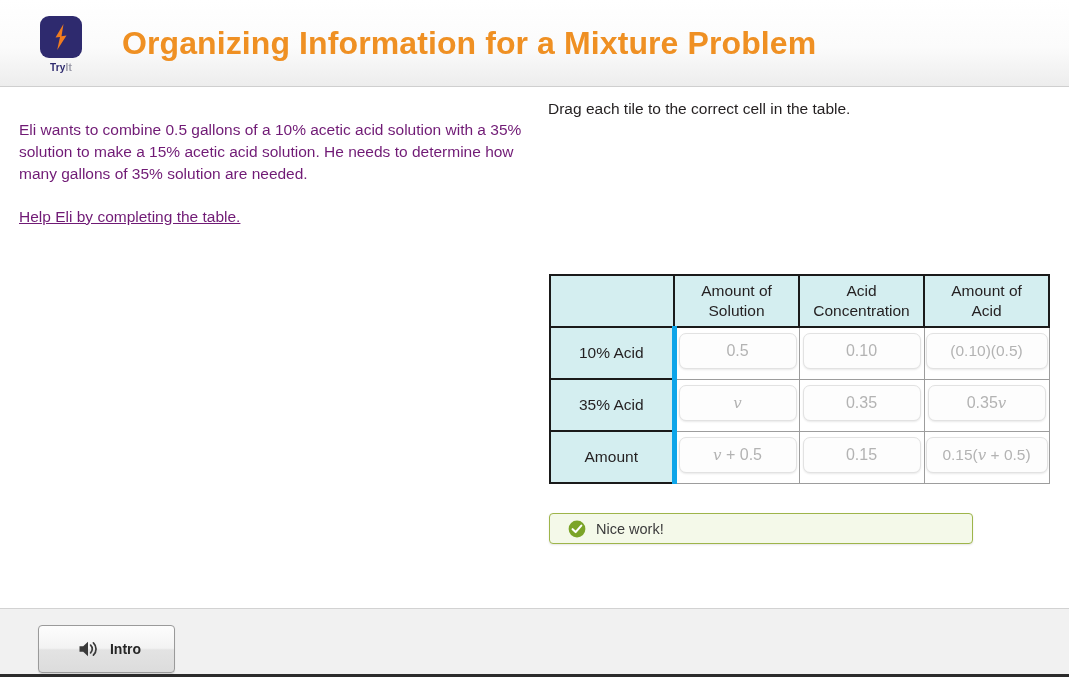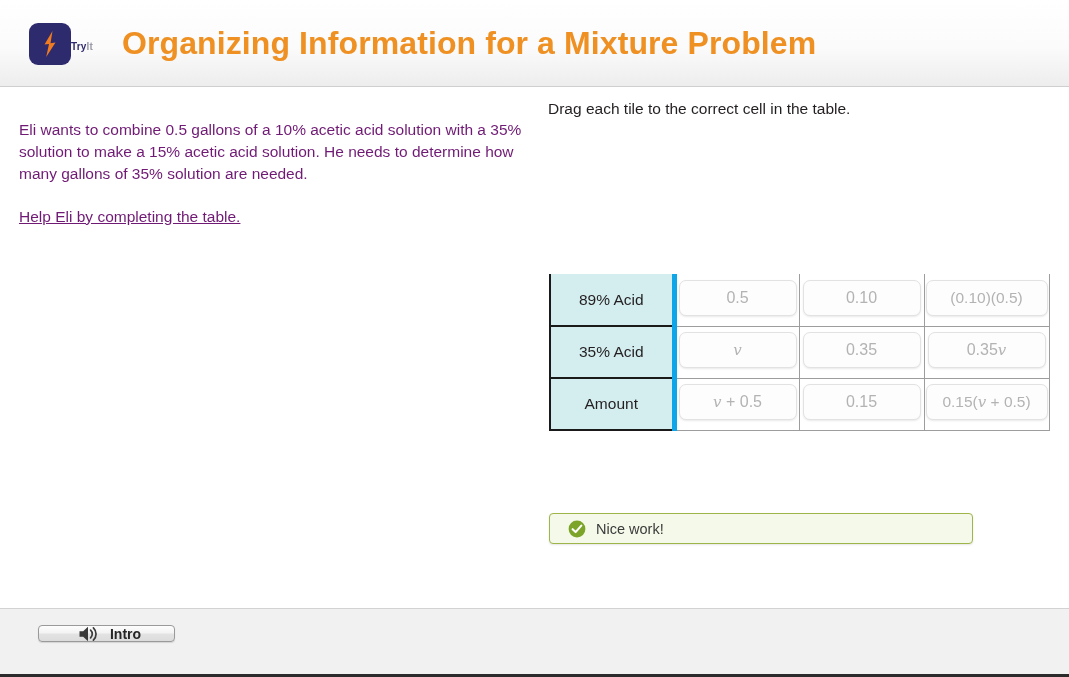--- a/index.html
+++ b/index.html
@@ -20,21 +20,21 @@
   
   .header {
     position: absolute; left: 0; top: 0;
     width: 1069px; height: 87px;
     background: linear-gradient(to bottom, #ffffff 0%, #fbfbfb 55%, #ededed 100%);
     border-bottom: 1px solid #cfcfcf;
     display: flex; align-items: center;
   }
   .logo-block {
     width: 122px; height: 87px;
-    display: flex; flex-direction: row;
+    display: flex; flex-direction: column;
     align-items: center; justify-content: center;
     padding-top: 2px;
   }
   .logo-tile {
     width: 42px; height: 42px;
     background: #2e2a6e;
     border-radius: 9px;
     position: relative;
     display: flex; align-items: center; justify-content: center;
   }
@@ -185,21 +185,21 @@
   .footer {
     position: absolute; left: 0; top: 608px;
     width: 1069px; height: 69px;
     background: #f1f1f1;
     border-top: 1px solid #d2d2d2;
     border-bottom: 3px solid #2b2b2b;
   }
   .audio-btn {
     position: absolute;
     top: 16px;
-    height: 17px;
+    height: 48px;
     background: linear-gradient(to bottom, #fdfdfd 0%, #f3f3f3 48%, #e3e3e3 52%, #dcdcdc 100%);
     border: 1px solid #9a9a9a;
     border-radius: 4px;
     display: flex; align-items: center; justify-content: center;
     gap: 10px;
     box-shadow: 0 1px 1px rgba(0,0,0,0.12);
     cursor: pointer;
     padding-left: 6px;
   }
   #btn-intro { left: 38px; width: 137px; }
@@ -241,23 +241,38 @@
       <div class="drag-instruction">Drag each tile to the correct cell in the table.</div>
 
       <table class="mix-table">
         <colgroup>
           <col class="col-label">
             <col class="col-c1">
             <col class="col-c2">
             <col class="col-c3">
         </colgroup>
         <tbody>
+          <tr>
+            <td class="hdr-corner"></td>
+            <td class="hdr-cell">
+              <div>Amount of</div>
+              <div>Solution</div>
+            </td>
+            <td class="hdr-cell">
+              <div>Acid</div>
+              <div>Concentration</div>
+            </td>
+            <td class="hdr-cell">
+              <div>Amount of</div>
+              <div>Acid</div>
+            </td>
+          </tr>
 
           <tr class="drop-row-first">
-            <td class="row-label first">89% Acid</td>
+            <td class="row-label first">10% Acid</td>
             <td class="drop-cell firstcol">
               <span class="tile">0.5</span>
             </td>
             <td class="drop-cell">
               <span class="tile">0.10</span>
             </td>
             <td class="drop-cell">
               <span class="tile wide">(0.10)(0.5)</span>
             </td>
           </tr>

